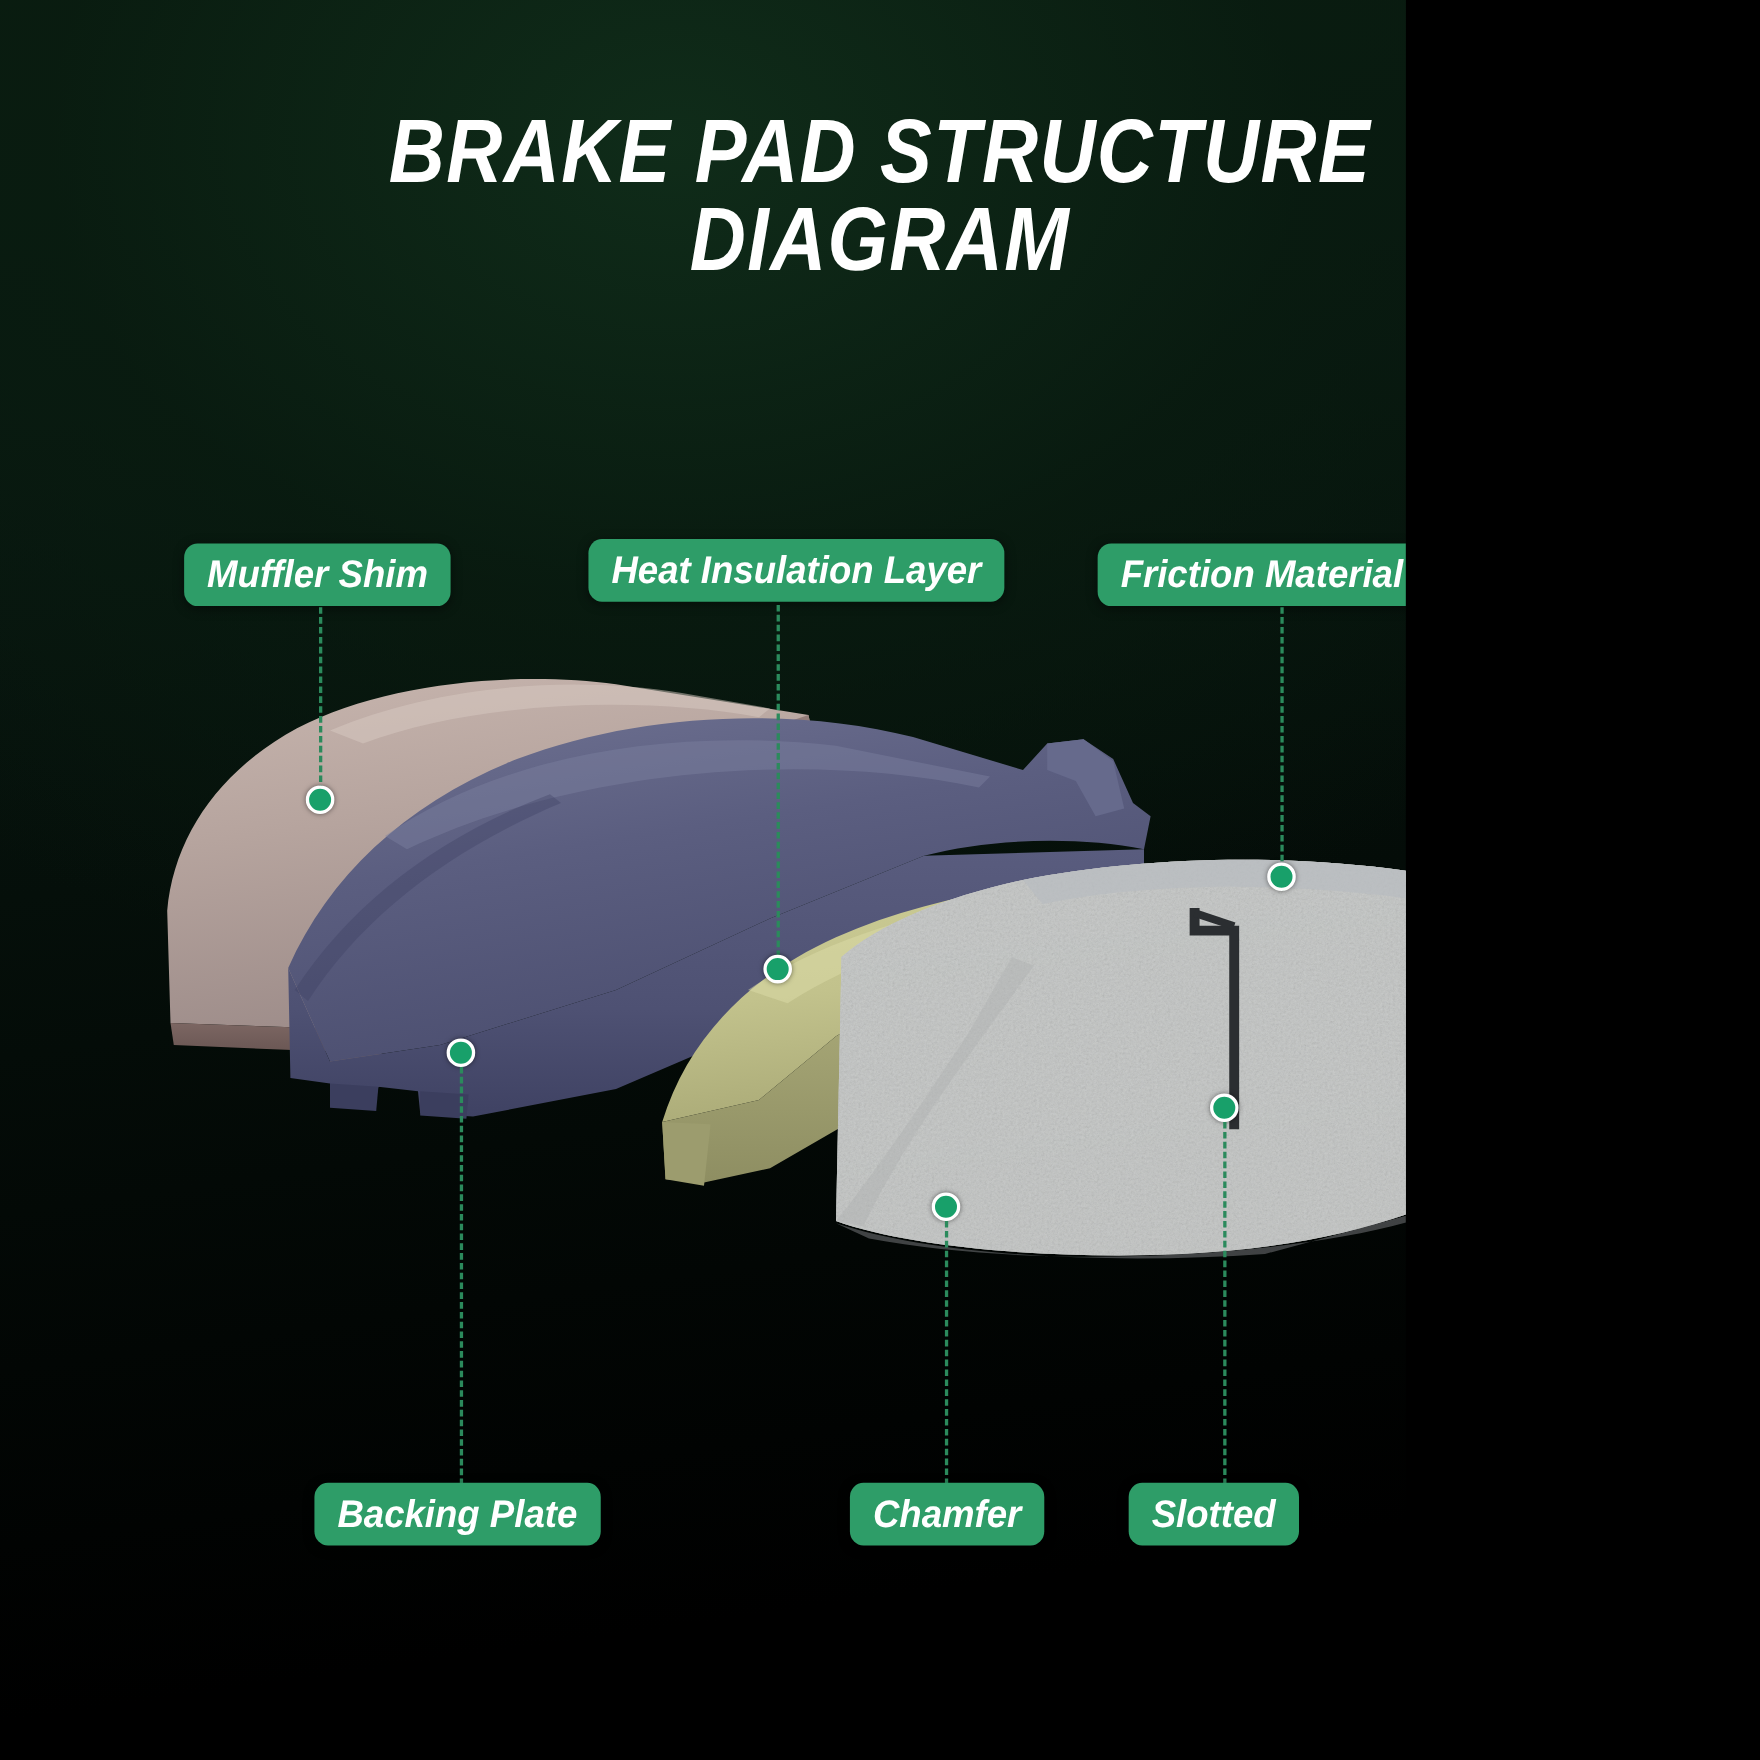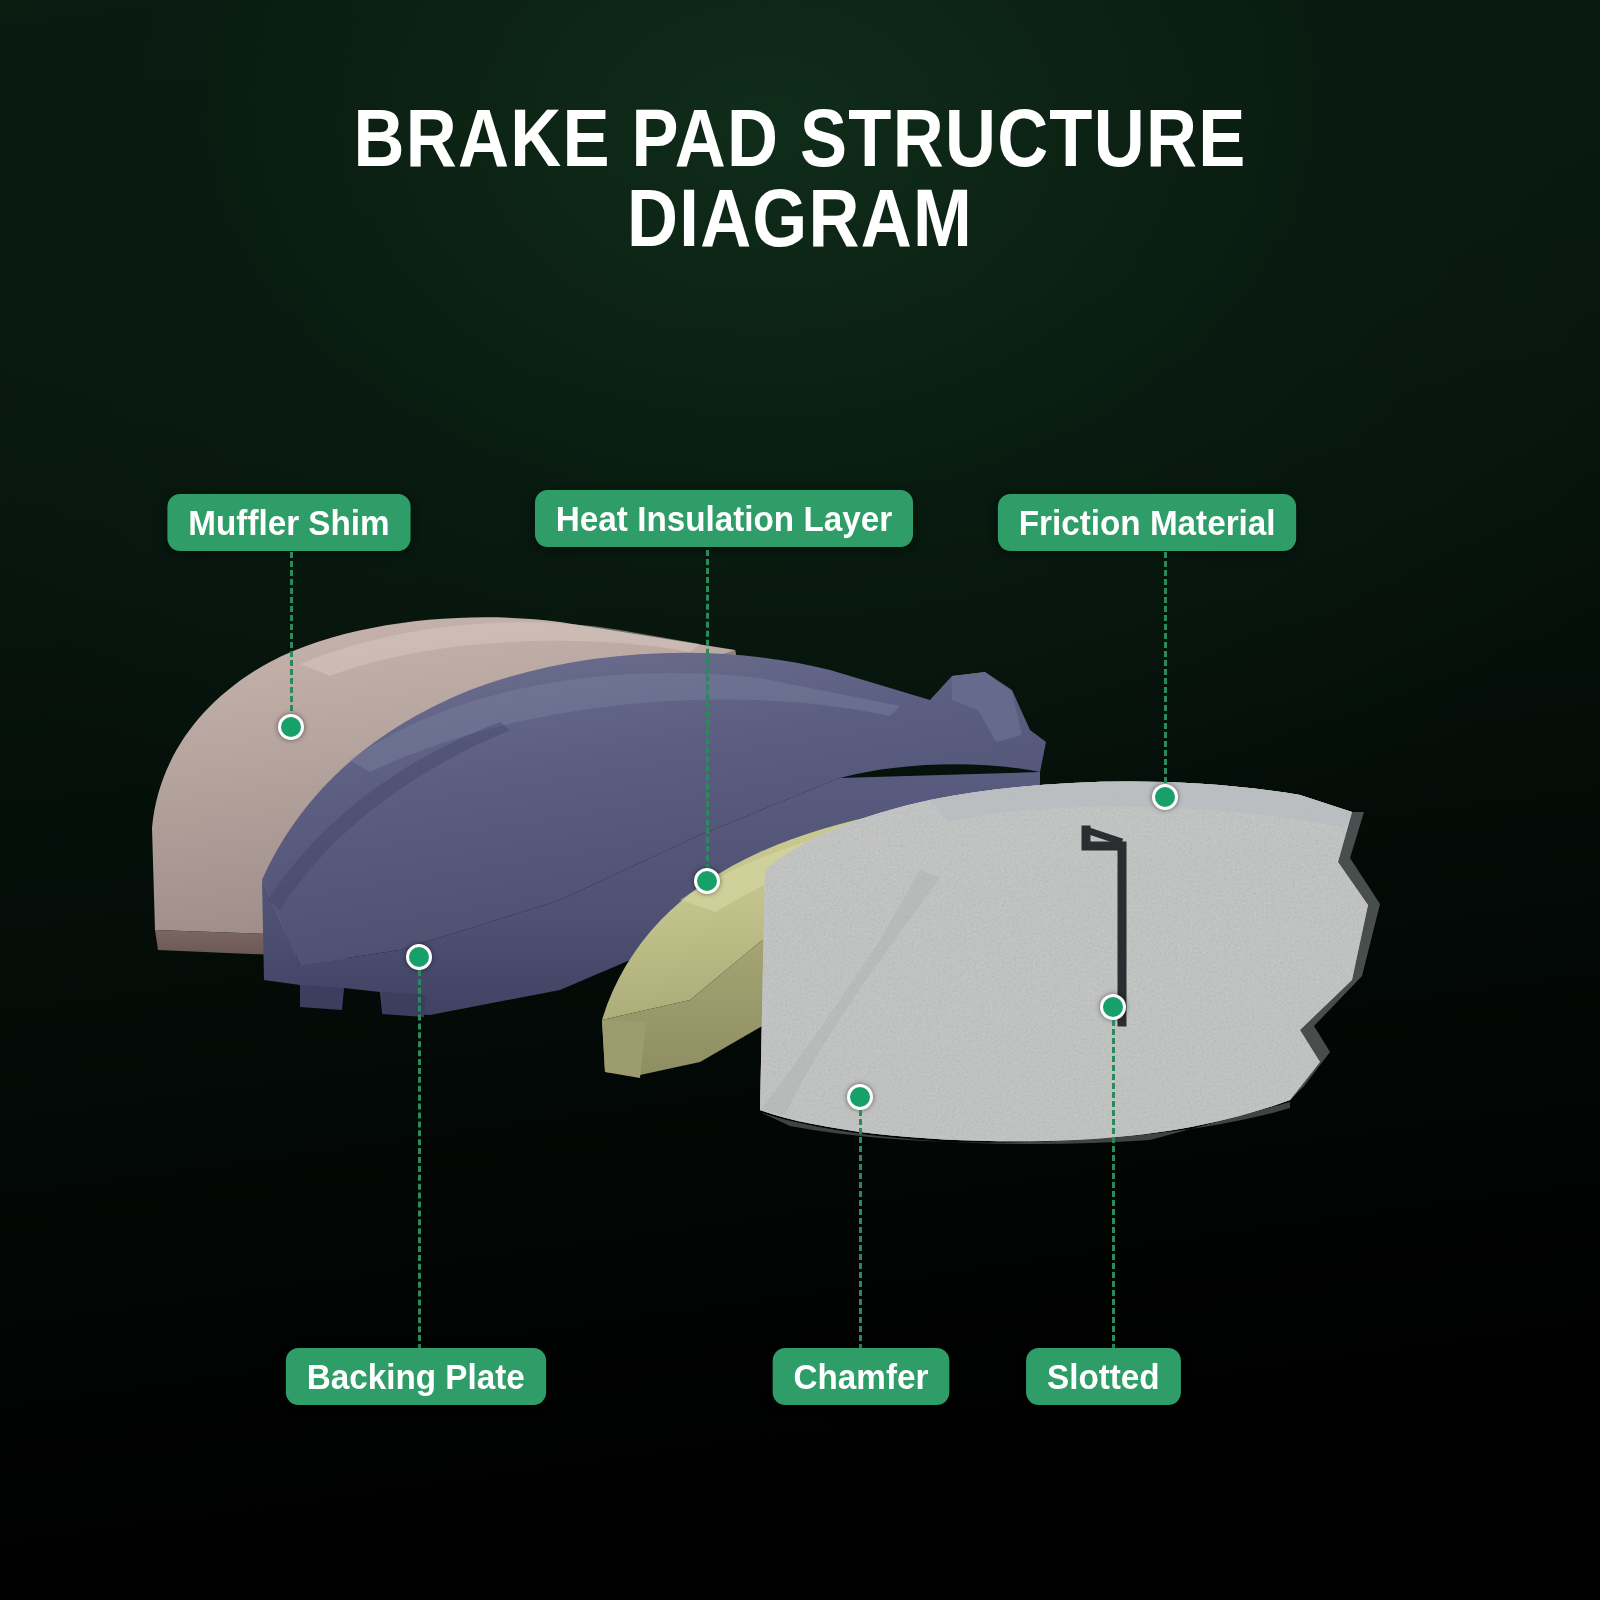--- a/index.html
+++ b/index.html
@@ -2,27 +2,28 @@
 <html><head>
 <meta charset="utf-8">
 <style>
   html, body {
     margin: 0;
     padding: 0;
     background: #000;
   }
   #stage {
     position: relative;
-    width: 1600px;
+    width: 1278px;
     height: 1600px;
     overflow: hidden;
     font-family: "Liberation Sans", sans-serif;
     background:
       radial-gradient(ellipse 1500px 1100px at 48% 8%, rgba(16,45,26,0.95) 0%, rgba(9,28,16,0.75) 38%, rgba(0,0,0,0) 72%),
       linear-gradient(172deg, #0a1c10 0%, #081710 22%, #050f0a 46%, #020604 70%, #000000 88%, #000000 100%);
+    font-style: italic;
   }
 
   
   #title-block {
     position: absolute;
     left: 0;
     top: 98px;
     width: 1600px;
     text-align: center;
     pointer-events: none;

